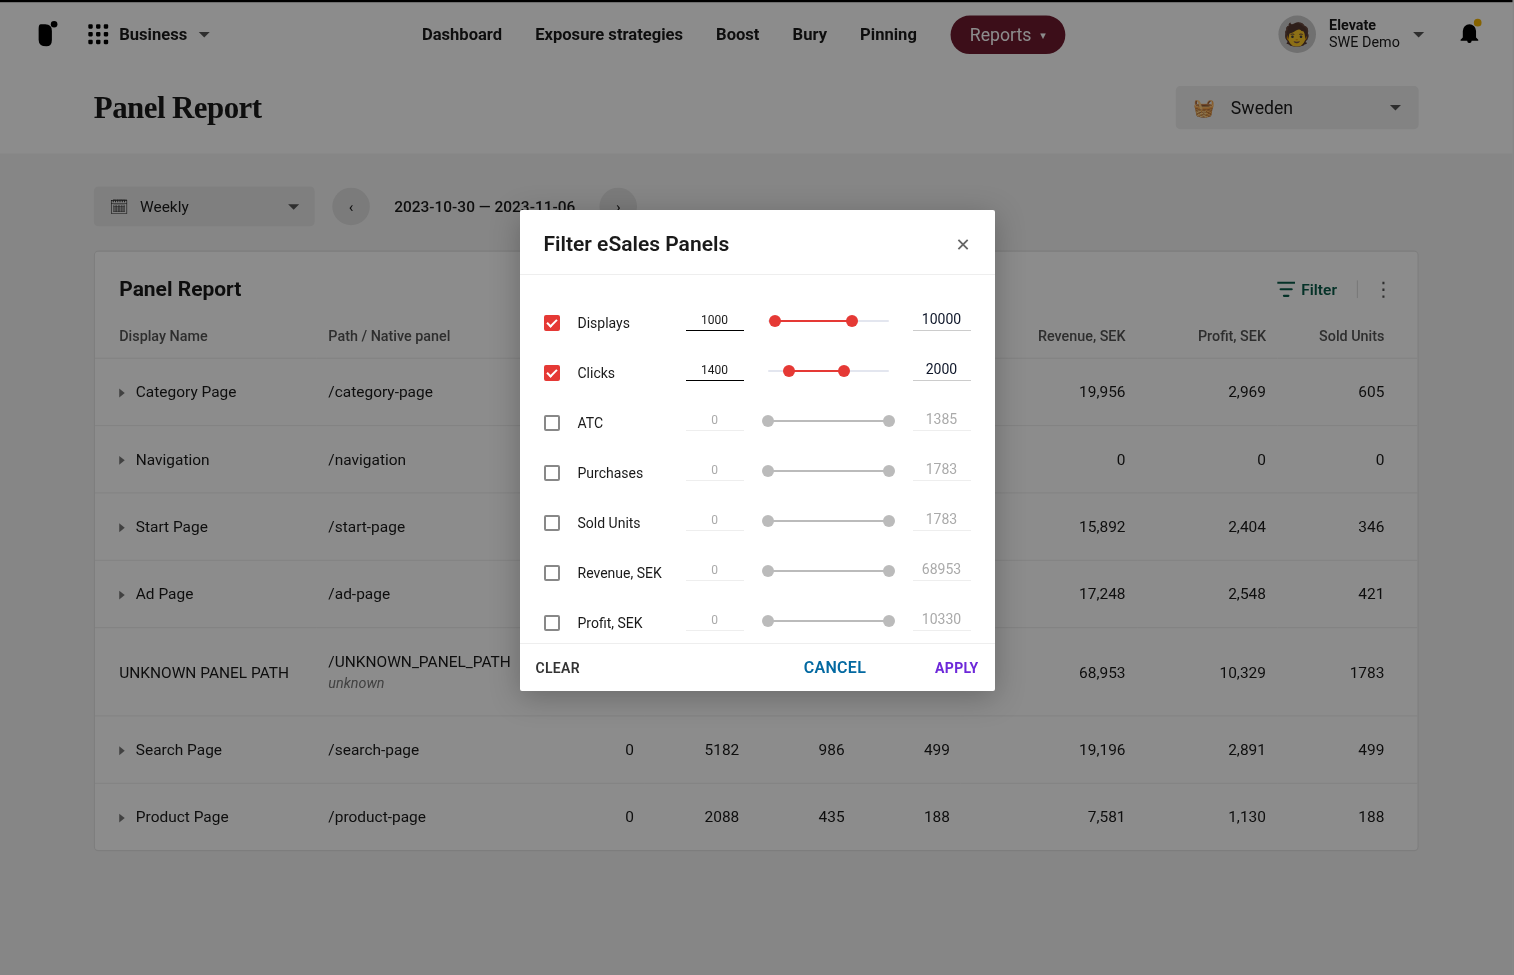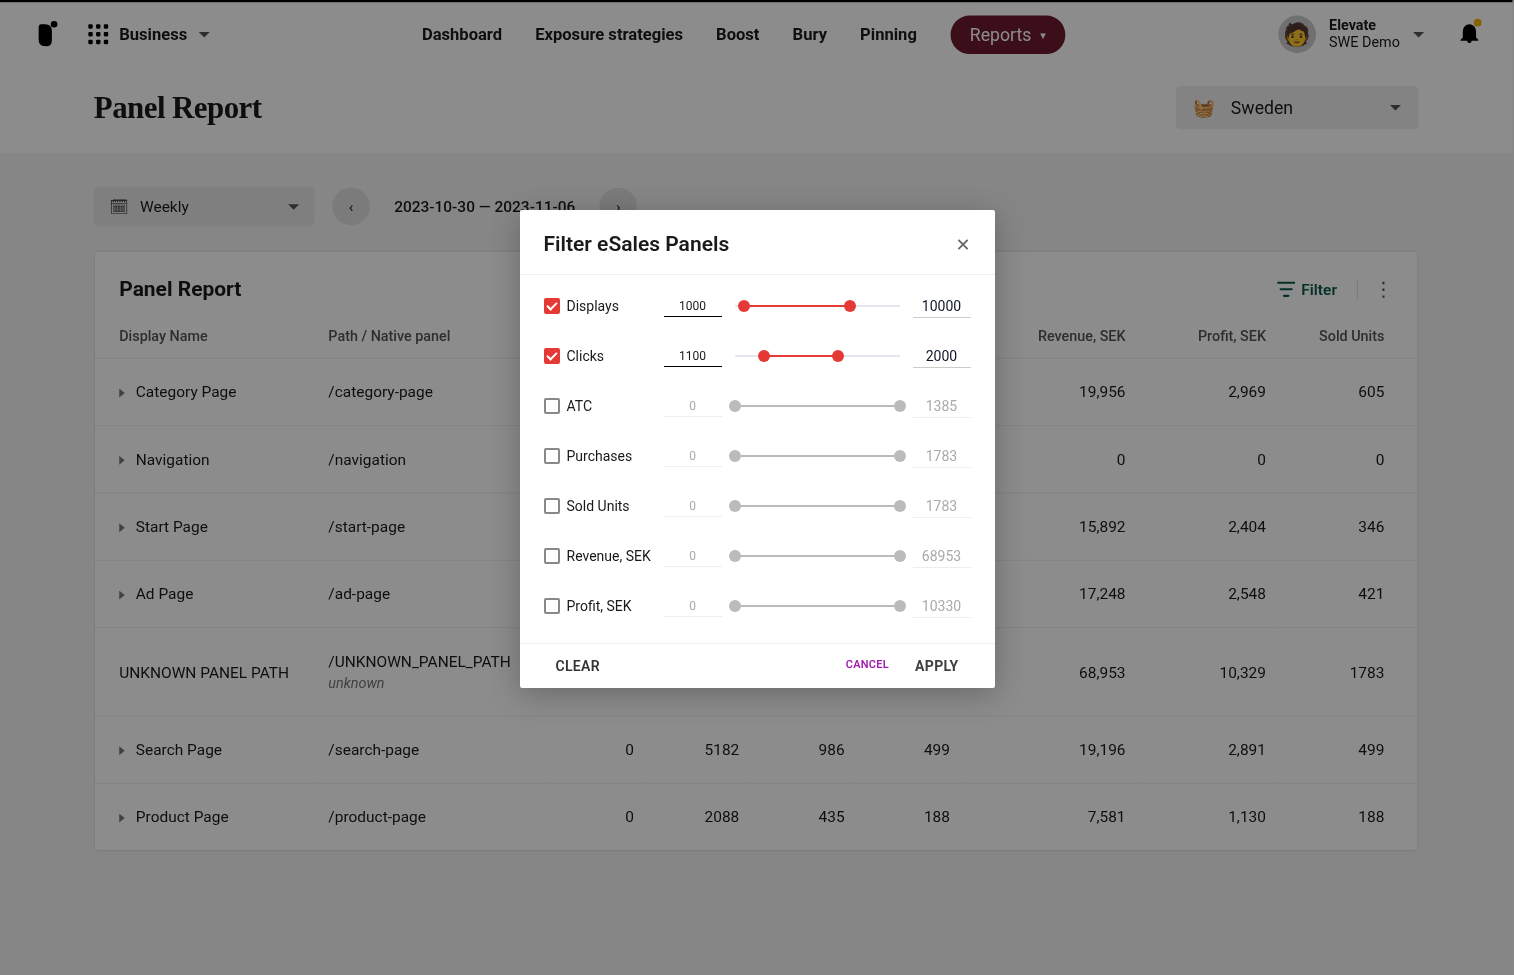--- a/index.html
+++ b/index.html
@@ -56,40 +56,40 @@
   .expand-caret { display:inline-block; width:0;height:0;border-top:4px solid transparent;border-bottom:4px solid transparent;border-left:5px solid #777; margin-right:10px;}
   .path-sub { color:#777; font-style:italic; font-size:13px; display:block; margin-top:4px;}
 
   
   .overlay { position:absolute; inset:0; background:rgba(0,0,0,0.45); display:flex; align-items:flex-start; justify-content:center; padding-top:210px;}
   .modal { width:475px; background:#fff; border-radius:2px; box-shadow:0 6px 30px rgba(0,0,0,.25);}
   .modal-head { padding:22px 24px 18px; display:flex; align-items:center; border-bottom:1px solid #eee;}
   .modal-title { font-size:21px; font-weight:600; flex:1;}
   .modal-close { font-size:18px; color:#666; cursor:pointer;}
   .modal-body { padding: 6px 24px 12px;}
-  .f-row { display:flex; align-items:center; height:50px; gap:7px;}
+  .f-row { display:flex; align-items:flex-end; height:50px; gap:18px;}
   .f-check { width:16px;height:16px; border:2px solid #888; border-radius:2px; flex-shrink:0; position:relative; cursor:pointer;}
   .f-check.checked { background:#e53935; border-color:#e53935;}
   .f-check.checked::after{content:""; position:absolute; left:3px; top:0px; width:4px; height:8px; border:solid #fff; border-width:0 2px 2px 0; transform:rotate(45deg);}
   .f-label { width:90px; font-size:14px;}
   .f-input { width:58px; border:none; border-bottom:1px solid #ccc; text-align:center; font-size:12px; padding:3px 0; outline:none;}
   .f-input.active { border-bottom:1px solid #000;}
   .f-input.dis { color:#aaa; border-bottom:1px solid #eee;}
   .f-max { width:58px; text-align:center; font-size:14px; color:#aaa; border-bottom:1px solid #eee; padding:3px 0;}
   .f-max.active{ color:#0f172a; border-bottom-color:#ccc;}
   .slider { flex:1; height:20px; position:relative; margin:0 6px;}
   .slider .track-bg{position:absolute; top:9px; left:0; right:0; height:2px; background:#e3e6ef; border-radius:2px;}
   .slider .track-fill{position:absolute; top:9px; height:2px; background:#e53935;}
   .slider .knob{position:absolute; top:4px; width:12px;height:12px; background:#e53935; border-radius:50%; transform:translateX(-50%);}
   .slider.dis .track-fill{background:#bbb;}
   .slider.dis .knob{background:#bbb;}
-  .modal-foot { border-top:1px solid #eee; padding:14px 36px; display:flex; }
+  .modal-foot { border-top:1px solid #eee; padding:14px 16px; display:flex; align-items:center;gap:43px;}
   .btn-clear{ font-size:14px; font-weight:600; letter-spacing:.3px; cursor:pointer; color:#333;}
-  .btn-cancel{ margin-left:auto; font-size:11px; font-weight:600; letter-spacing:.3px; cursor:pointer; color:#a21caf; margin-right:26px;}
-  .btn-apply{ font-size:14px; font-weight:700; letter-spacing:.3px; cursor:pointer; color:#404040;}
+  .btn-cancel{ margin-left:auto; font-size:16px; font-weight:600; letter-spacing:.3px; cursor:pointer; color:#0369a1; margin-right:26px;}
+  .btn-apply{ font-size:14px; font-weight:700; letter-spacing:.3px; cursor:pointer; color:#6d28d9;}
 
   .chev-down{ display:inline-block; width:0;height:0;border-left:5px solid transparent;border-right:5px solid transparent;border-top:5px solid #555;}
 </style>
 </head>
 <body>
 
 <div class="scale-wrap">
 <div class="page">
 
   <div class="topbar">
@@ -289,21 +289,21 @@
             <div class="track-bg"></div>
             <div class="track-fill" style="left:6%;right:30%"></div>
             <div class="knob" style="left:6%"></div>
             <div class="knob" style="left:70%"></div>
           </div>
           <div class="f-max active">10000</div>
         </div>
         <div class="f-row">
           <div class="f-check checked"></div>
           <div class="f-label">Clicks</div>
-          <div class="f-input active">1100</div>
+          <div class="f-input active">1400</div>
           <div class="slider">
             <div class="track-bg"></div>
             <div class="track-fill" style="left:18%;right:37%"></div>
             <div class="knob" style="left:18%"></div>
             <div class="knob" style="left:63%"></div>
           </div>
           <div class="f-max active">2000</div>
         </div>
         <div class="f-row">
           <div class="f-check"></div>

